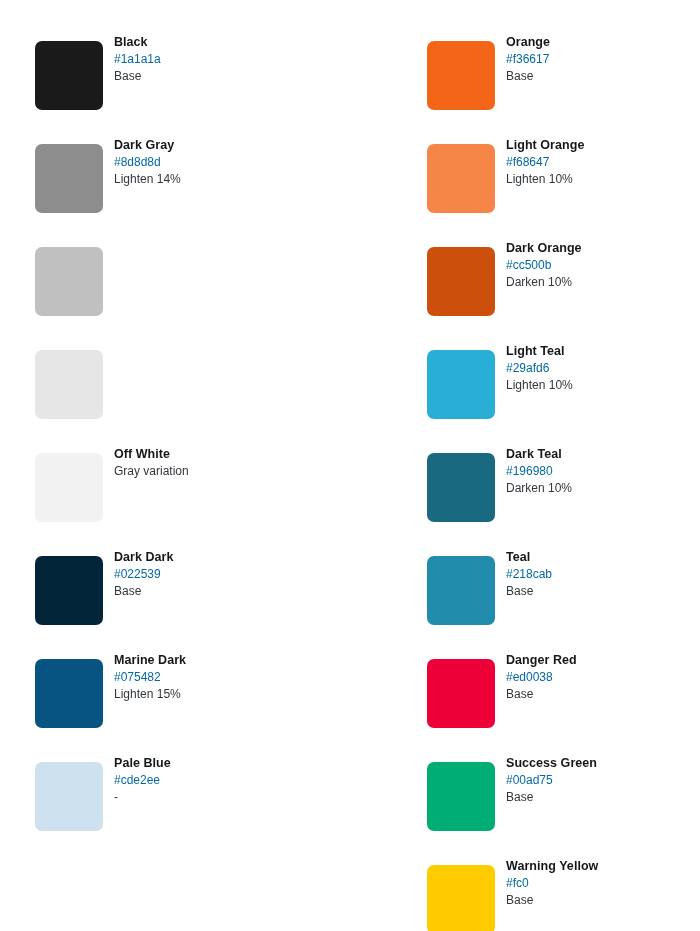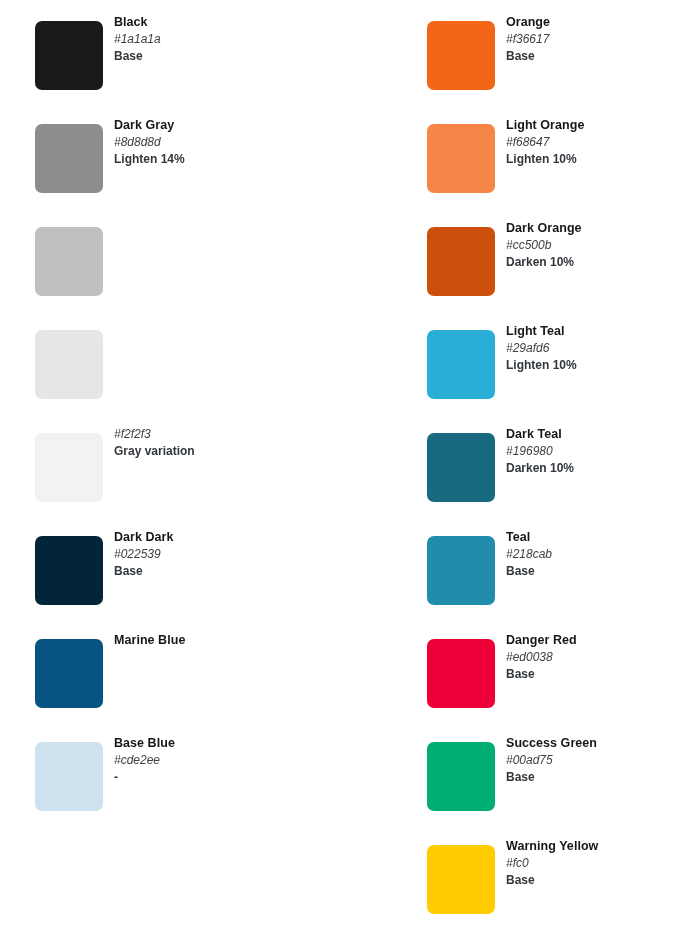--- a/index.html
+++ b/index.html
@@ -12,20 +12,21 @@
     width: 700px;
     height: 931px;
     font-family: "Liberation Sans", sans-serif;
     -webkit-font-smoothing: antialiased;
     overflow: hidden;
   }
   .palette {
     position: relative;
     width: 700px;
     height: 666px;
+    margin-top: 20px;
   }
   .palette-column {
     position: absolute;
     top: 0;
     width: 330px;
   }
   .palette-column.left  { left: 35px; }
   .palette-column.right { left: 427px; }
 
   .swatch-row {
@@ -52,28 +53,27 @@
     font-size: 12.5px;
     font-weight: bold;
     color: #15181b;
     line-height: 17px;
     letter-spacing: 0.05px;
     white-space: nowrap;
   }
   .swatch-hex {
     font-size: 12px;
     font-weight: normal;
-    color: #404040;
+    color: #0369a1;
     line-height: 17px;
     white-space: nowrap;
-    font-style: italic;
   }
   .swatch-desc {
     font-size: 12px;
-    font-weight: bold;
+    font-weight: normal;
     color: #32373c;
     line-height: 17px;
     white-space: nowrap;
   }
 </style>
 </head>
 <body>
 
 <div class="palette">
   <div class="palette-column left">
@@ -95,42 +95,44 @@
       </div>
       <div class="swatch-row">
         <div class="swatch-chip" style="background: rgb(192, 192, 192);"></div>
       </div>
       <div class="swatch-row">
         <div class="swatch-chip" style="background: rgb(230, 230, 230);"></div>
       </div>
       <div class="swatch-row">
         <div class="swatch-chip" style="background: rgb(242, 242, 243);"></div>
         <div class="swatch-info">
-          <div class="swatch-hex">#f2f2f3</div>
+          <div class="swatch-name">Off White</div>
           <div class="swatch-desc">Gray variation</div>
         </div>
       </div>
       <div class="swatch-row">
         <div class="swatch-chip" style="background: rgb(2, 37, 57);"></div>
         <div class="swatch-info">
           <div class="swatch-name">Dark Dark</div>
           <div class="swatch-hex">#022539</div>
           <div class="swatch-desc">Base</div>
         </div>
       </div>
       <div class="swatch-row">
         <div class="swatch-chip" style="background: rgb(7, 84, 130);"></div>
         <div class="swatch-info">
-          <div class="swatch-name">Marine Blue</div>
+          <div class="swatch-name">Marine Dark</div>
+          <div class="swatch-hex">#075482</div>
+          <div class="swatch-desc">Lighten 15%</div>
         </div>
       </div>
       <div class="swatch-row">
         <div class="swatch-chip" style="background: rgb(205, 226, 238);"></div>
         <div class="swatch-info">
-          <div class="swatch-name">Base Blue</div>
+          <div class="swatch-name">Pale Blue</div>
           <div class="swatch-hex">#cde2ee</div>
           <div class="swatch-desc">-</div>
         </div>
       </div>
     </div>
   <div class="palette-column right">
       <div class="swatch-row">
         <div class="swatch-chip" style="background: rgb(243, 102, 23);"></div>
         <div class="swatch-info">
           <div class="swatch-name">Orange</div>

